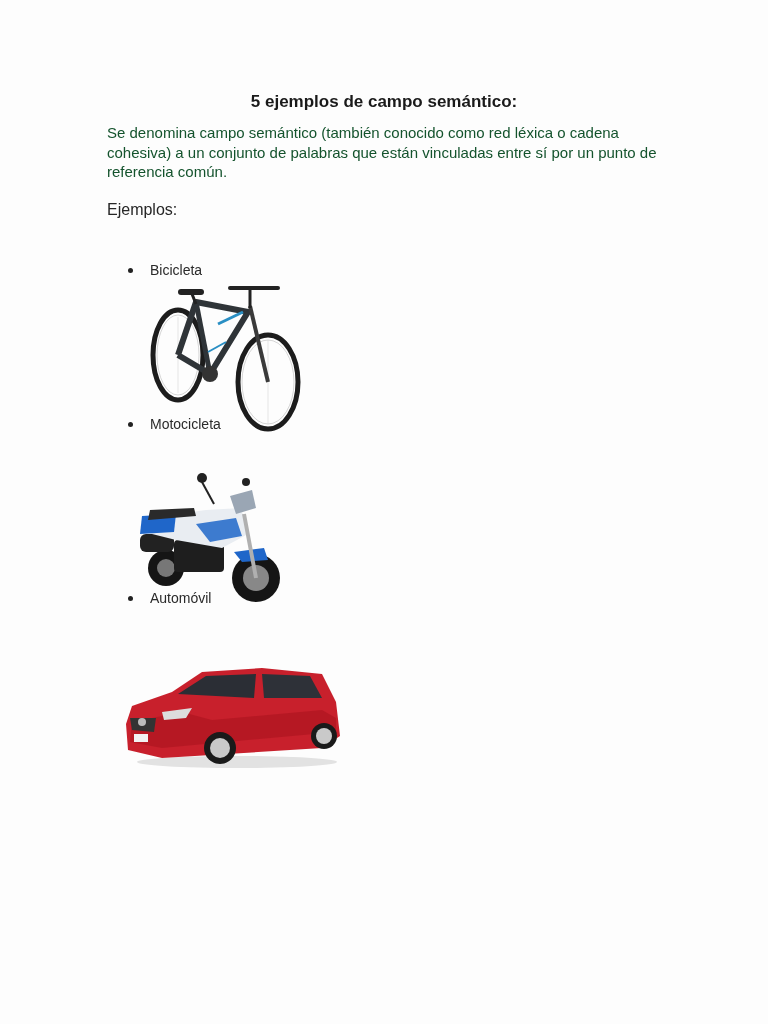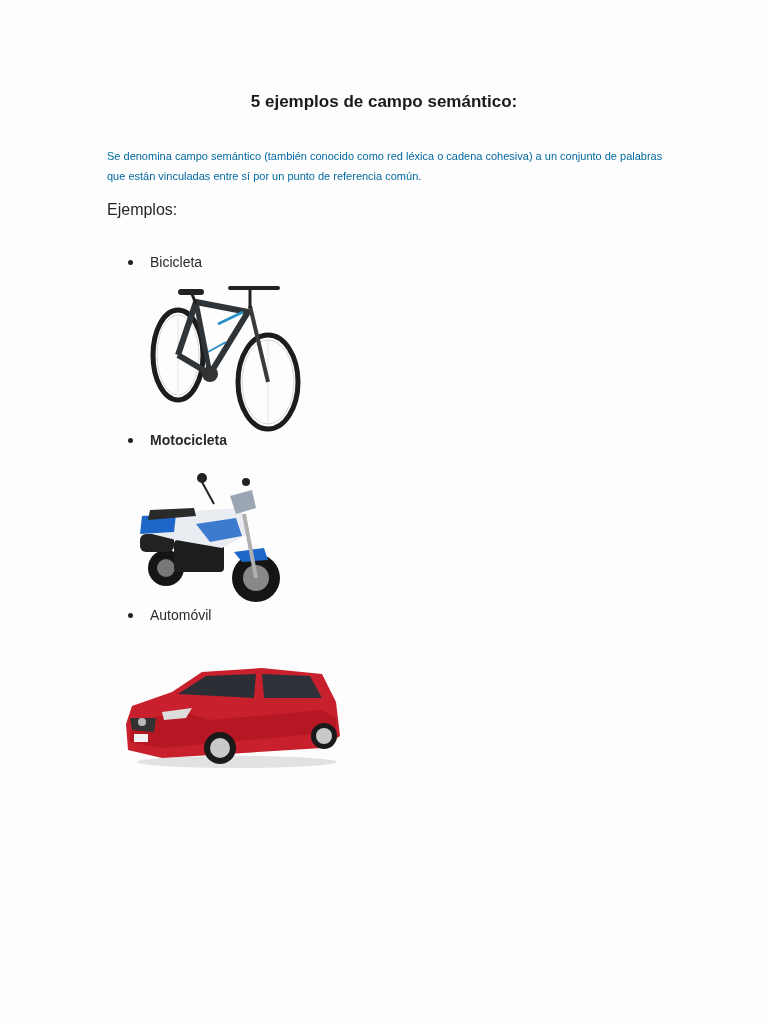--- a/index.html
+++ b/index.html
@@ -11,21 +11,21 @@
     position: relative;
     overflow: hidden;
   }
   .page { position: absolute; left: 0; top: 0; width: 648px; height: 1024px; }
   .title {
     position: absolute; left: 0; width: 768px; top: 92px;
     text-align: center; font-weight: bold; font-size: 17px; color: #1a1a1a;
   }
   .intro {
     position: absolute; left: 107px; top: 123px; width: 560px;
-    font-size: 11px; line-height: 19.5px; color: #0369a1; margin-top: 24px;
+    font-size: 15px; line-height: 19.5px; color: #14532d;
   }
   .examples-label { position: absolute; left: 107px; top: 201px; font-size: 16px; }
   .section-heading { position: absolute; left: 107px; top: 231px; font-size: 14.5px; }
   .bullet {
     position: absolute; left: 128px; font-size: 14px; color: #2a2a2a;
   }
   .bullet .dot {
     display: inline-block; width: 5px; height: 5px; border-radius: 50%;
     background: #222; margin-right: 17px; vertical-align: middle; position: relative; top: -1px;
   }
@@ -36,21 +36,21 @@
 
 <div class="page">
 
   <div class="title">5 ejemplos de campo semántico:</div>
 
   <div class="intro">Se denomina campo semántico (también conocido como red léxica o cadena cohesiva) a un conjunto de palabras que están vinculadas entre sí por un punto de referencia común.</div>
 
   <div class="examples-label">Ejemplos:</div>
 
 
-  <div class="bullet" style="top:254px;">
+  <div class="bullet" style="top:262px;">
     <span class="dot"></span><span>Bicicleta</span>
   </div>
   <div class="img" style="left:148px; top:282px; width:156px; height:152px;">
     <svg width="156" height="152" viewBox="0 0 156 152">
 
       <ellipse cx="30" cy="73" rx="25" ry="45" fill="none" stroke="#1c1c1c" stroke-width="5"></ellipse>
       <ellipse cx="30" cy="73" rx="21" ry="40" fill="none" stroke="#bbb" stroke-width="0.6"></ellipse>
 
       <ellipse cx="120" cy="100" rx="30" ry="47" fill="none" stroke="#1c1c1c" stroke-width="5"></ellipse>
       <ellipse cx="120" cy="100" rx="26" ry="42" fill="none" stroke="#bbb" stroke-width="0.6"></ellipse>
@@ -68,21 +68,21 @@
       <line x1="82" y1="6" x2="130" y2="6" stroke="#222" stroke-width="4" stroke-linecap="round"></line>
       <line x1="102" y1="6" x2="102" y2="26" stroke="#222" stroke-width="3"></line>
 
       <rect x="30" y="7" width="26" height="6" rx="3" fill="#222"></rect>
       <line x1="44" y1="12" x2="48" y2="22" stroke="#222" stroke-width="3"></line>
 
       <circle cx="62" cy="92" r="8" fill="#333"></circle>
     </svg>
   </div>
 
-  <div class="bullet" style="top:432px;font-weight:bold;">
+  <div class="bullet" style="top:416px;">
     <span class="dot"></span><span>Motocicleta</span>
   </div>
   <div class="img" style="left:136px; top:470px; width:148px; height:140px;">
     <svg width="148" height="140" viewBox="0 0 148 140">
 
       <circle cx="30" cy="98" r="18" fill="#151515"></circle>
       <circle cx="30" cy="98" r="9" fill="#777"></circle>
       <circle cx="120" cy="108" r="24" fill="#151515"></circle>
       <circle cx="120" cy="108" r="13" fill="#888"></circle>
 
@@ -100,21 +100,21 @@
       <line x1="108" y1="44" x2="120" y2="108" stroke="#b0b0b0" stroke-width="4"></line>
 
       <path d="M94,26 L116,20 L120,38 L100,44 Z" fill="#9aa6b4"></path>
 
       <circle cx="66" cy="8" r="5" fill="#222"></circle>
       <line x1="66" y1="12" x2="78" y2="34" stroke="#222" stroke-width="2"></line>
       <circle cx="110" cy="12" r="4" fill="#222"></circle>
     </svg>
   </div>
 
-  <div class="bullet" style="top:607px;">
+  <div class="bullet" style="top:590px;">
     <span class="dot"></span><span>Automóvil</span>
   </div>
   <div class="img" style="left:122px; top:662px; width:222px; height:110px;">
     <svg width="222" height="110" viewBox="0 0 222 110">
 
       <ellipse cx="115" cy="100" rx="100" ry="6" fill="#e2e2e2"></ellipse>
 
       <path d="M4,62 L10,44 L50,30 L80,10 L140,6 L200,12 L214,40 L218,74 L200,86 L40,96 L6,88 Z" fill="#c8202c"></path>
       <path d="M10,60 L60,50 L90,58 L200,48 L214,56 L214,70 L40,86 L8,80 Z" fill="#a8121d" opacity="0.55"></path>
 

